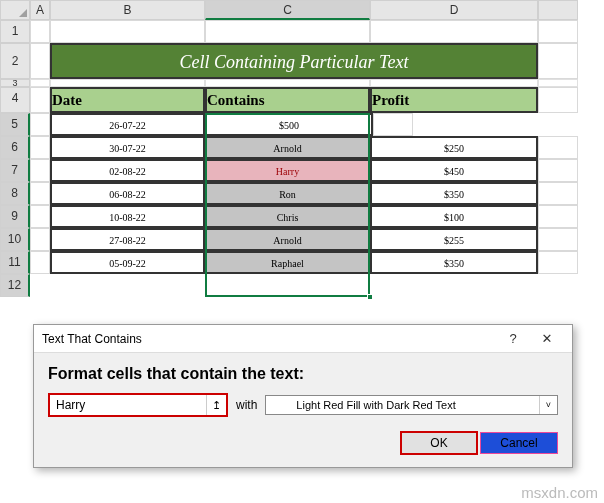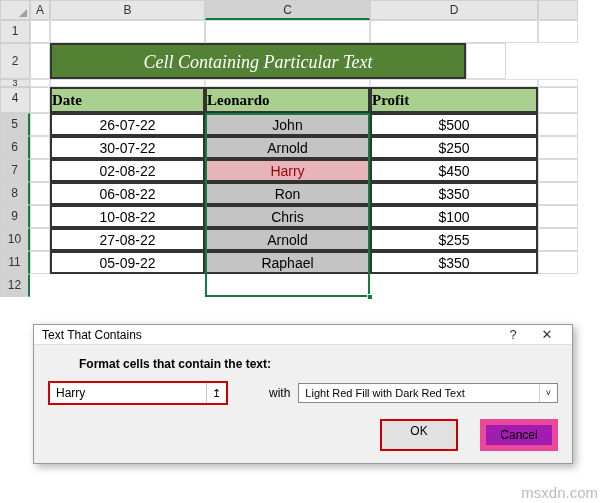--- a/index.html
+++ b/index.html
@@ -23,43 +23,43 @@
     .colC { width: 165px; }
     .colD { width: 168px; }
     .colE { width: 40px; }
     
     .title-row { height: 36px; }
     .title-cell { background: #548235; color: #fff; font-family: Georgia, serif; font-style: italic; font-size: 18px; text-align: center; line-height: 34px; border: 2px solid #333; }
     .spacer-row { height: 8px; }
     .spacer-row .cell { border: 1px solid #e0e0e0; }
     
     .htbl { border: 2px solid #333; background: #a9d08e; font-weight: bold; font-size: 15px; font-family: "Times New Roman", serif; line-height: 23px; height: 26px; }
-    .dtbl { border: 2px solid #333; font-family: Liberation Sans, sans-serif; font-size: 14px; }
+    .dtbl { border: 2px solid #333; font-family: Liberation Serif, serif; font-size: 10px; }
     .sel-range { background: #c4c4c4; }
     .hl-row { background: #e8b4bc; color: #9c0006; }
     
     .range-outline { position: absolute; border: 2px solid #107c41; pointer-events: none; }
     .range-handle { position: absolute; width: 6px; height: 6px; background: #107c41; border: 1px solid #fff; }
     
     .dialog { position: absolute; left: 33px; top: 324px; width: 540px; background: #f0f0f0; border: 1px solid #999; box-shadow: 3px 3px 8px rgba(0,0,0,.3); font-size: 12px; }
-    .dialog-titlebar { height: 20px; display: flex; align-items: center; padding: 0 8px; background: #fff; border-bottom: 1px solid #ddd; }
+    .dialog-titlebar { height: 28px; display: flex; align-items: center; padding: 0 8px; background: #fff; border-bottom: 1px solid #ddd; }
     .dialog-title { flex: 1; font-size: 12px; }
     .dialog-ctrl { width: 34px; height: 28px; display: flex; align-items: center; justify-content: center; color: #333; font-size: 13px; }
     .dialog-body { padding: 12px 14px; }
-    .dialog-label { font-size: 12px; margin-bottom: 10px; display: block; font-weight: bold; margin-left: 31px; }
+    .dialog-label { font-size: 16px; margin-bottom: 10px; display: block; font-weight: bold; }
     .field-row { display: flex; align-items: center; gap: 8px; margin-bottom: 14px; }
     .text-input-wrap { display: flex; border: 2px solid #c00; background: #fff; }
     .text-input { border: none; padding: 3px 6px; width: 156px; font-size: 12px; outline: none; }
     .range-btn { width: 20px; border-left: 1px solid #ccc; display: flex; align-items: center; justify-content: center; font-size: 11px; }
-    .with-label { font-size: 12px; margin-left: 33px; }
-    .combo { display: flex; border: 1px solid #888; background: #fff; flex: 1; }
+    .with-label { font-size: 12px; }
+    .combo { display: flex; border: 1px solid #888; background: #fff; flex: 1; padding-left: 24px; }
     .combo-text { padding: 3px 6px; font-size: 11px; flex: 1; white-space: nowrap; overflow: hidden; }
     .combo-arrow { width: 18px; border-left: 1px solid #ccc; display: flex; align-items: center; justify-content: center; font-size: 9px; }
-    .dialog-buttons { display: flex; justify-content: flex-end; gap: 22px; }
-    .dlg-btn { min-width: 78px; padding: 3px 12px; background: #a21caf; border: 6px solid #ec4899; font-size: 12px; text-align: center; }
+    .dialog-buttons { display: flex; justify-content: flex-end; gap: 2px; align-items: center; }
+    .dlg-btn { min-width: 78px; padding: 3px 12px; background: #1d4ed8; border: 1px solid #ec4899; font-size: 12px; text-align: center; }
     .dlg-btn.primary { border: 2px solid #c00; background: #e1e1e1; }
     
     .watermark { position: absolute; right: 6px; bottom: 2px; font-size: 15px; color: #bbb; }
   </style>
 </head>
 <body>
 
 <div class="sheet-area">
   <div class="col-headers">
     <div class="corner"></div>
@@ -88,42 +88,41 @@
   <div class="grid">
     <div class="grid-row">
       <div class="cell colA"></div>
       <div class="cell colB"></div>
       <div class="cell colC"></div>
       <div class="cell colD"></div>
       <div class="cell colE"></div>
     </div>
     <div class="grid-row title-row">
       <div class="cell colA" style="height:36px"></div>
-      <div class="title-cell" style="width:416px">Cell Containing Particular Text</div>
+      <div class="title-cell" style="width:488px">Cell Containing Particular Text</div>
       <div class="cell colE" style="height:36px"></div>
     </div>
     <div class="grid-row spacer-row">
       <div class="cell colA"></div>
       <div class="cell colB"></div>
       <div class="cell colC"></div>
       <div class="cell colD"></div>
       <div class="cell colE"></div>
     </div>
     <div class="grid-row" style="height:26px">
       <div class="cell colA" style="height:26px"></div>
       <div class="htbl colB">Date</div>
-      <div class="htbl colC">Leonardo</div>
+      <div class="htbl colC">Contains</div>
       <div class="htbl colD">Profit</div>
       <div class="cell colE" style="height:26px"></div>
     </div>
     <div id="data-rows">
         <div class="grid-row">
           <div class="cell colA"></div>
           <div class="dtbl cell colB">26-07-22</div>
-          <div class="dtbl cell colC sel-range">John</div>
           <div class="dtbl cell colD">$500</div>
           <div class="cell colE"></div>
         </div>
         <div class="grid-row">
           <div class="cell colA"></div>
           <div class="dtbl cell colB">30-07-22</div>
           <div class="dtbl cell colC sel-range">Arnold</div>
           <div class="dtbl cell colD">$250</div>
           <div class="cell colE"></div>
         </div>

